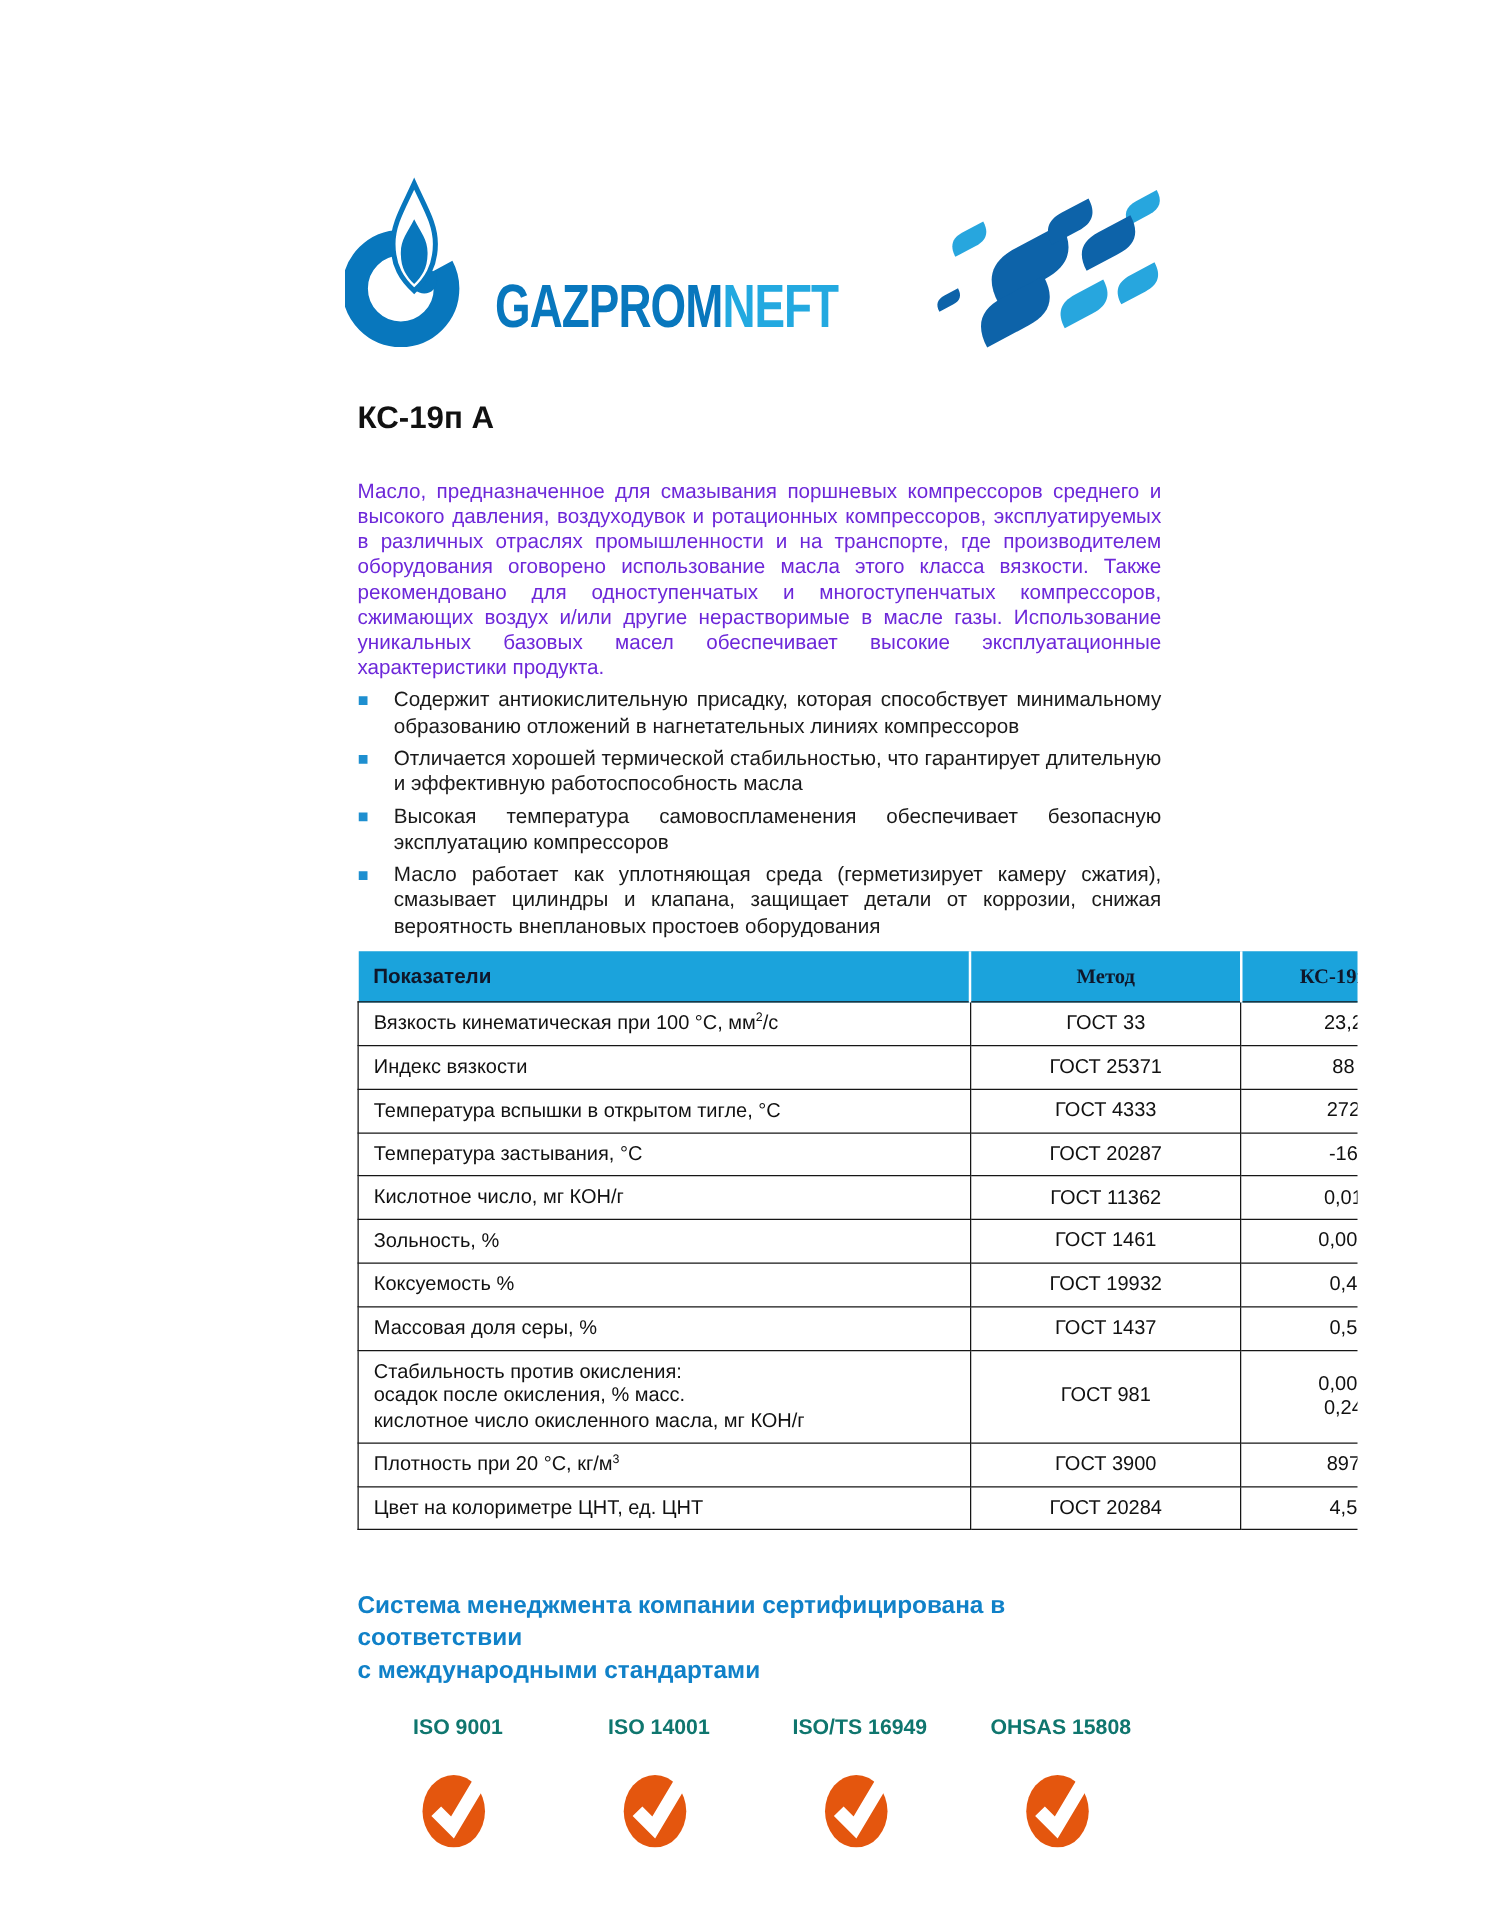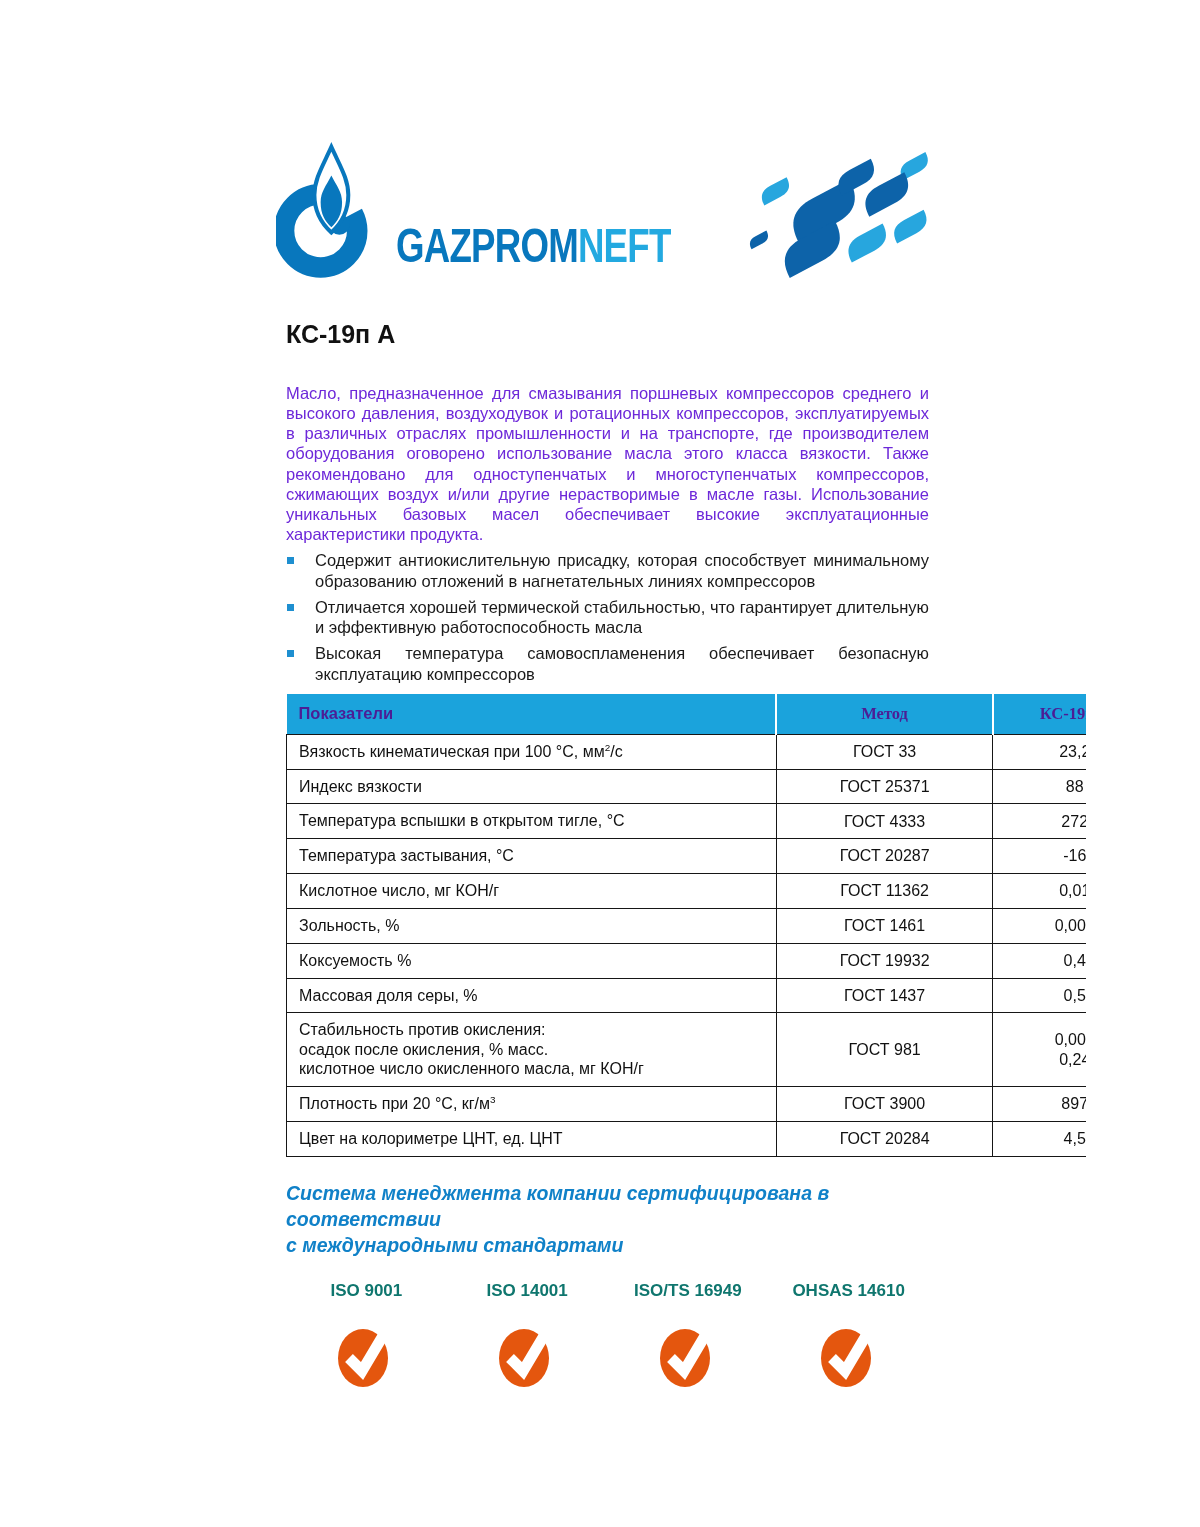--- a/index.html
+++ b/index.html
@@ -77,45 +77,44 @@
   .char-table {
     margin: 9px 157px 0 172px;
     width: 871px;
     border-collapse: collapse;
     table-layout: fixed;
     font-size: 16px;
     color: #111;
   }
   .char-table thead th {
     background: #1BA3DC;
-    color: #4c1d95;
+    color: #0f172a;
     font-weight: bold;
     font-size: 16.5px;
     padding: 10px 12px;
     border-right: 2.5px solid #ffffff;
   }
   .char-table thead th:last-child { border-right: none; }
   .char-table th.left { text-align: left; }
   .char-table th.center { text-align: center; font-family: Liberation Serif, serif; }
   .char-table tbody td {
     border: 1.4px solid #161616;
     padding: 7px 12px;
     line-height: 1.22;
     white-space: pre-line;
     vertical-align: middle;
   }
   .char-table td.center { text-align: center; }
   .char-table sup { font-size: 62%; }
   
   .cert-heading {
-    margin-top: 24px;
+    margin-top: 48px;
     font-size: 19.5px;
     line-height: 1.33;
     white-space: pre-line;
-    font-style: italic;
   }
   .cert-grid {
     margin: 22px 0 0;
     padding: 0 157px 0 172px;
     display: grid;
     grid-template-columns: repeat(4, 1fr);
   }
   .cert-item { display: flex; flex-direction: column; align-items: center; }
   .cert-label { color: #0f766e; font-weight: bold; font-size: 17px; }
   .cert-badge { margin-top: 20px; }
@@ -170,20 +169,24 @@
       <li>
         <span class="bullet-sq"></span>
         <span>Отличается хорошей термической стабильностью, что гарантирует длительную и эффективную работоспособность масла</span>
       </li>
 
       <li>
         <span class="bullet-sq"></span>
         <span>Высокая температура самовоспламенения обеспечивает безопасную эксплуатацию компрессоров</span>
       </li>
 
+      <li>
+        <span class="bullet-sq"></span>
+        <span>Масло работает как уплотняющая среда (герметизирует камеру сжатия), смазывает цилиндры и клапана, защищает детали от коррозии, снижая вероятность внеплановых простоев оборудования</span>
+      </li>
 
   </ul>
 
   <table class="char-table">
     <colgroup>
       <col style="width:56.3%">
         <col style="width:24.9%">
         <col style="width:18.8%">
     </colgroup>
     <thead>
@@ -289,21 +292,21 @@
 
       <div class="cert-item">
         <span class="cert-label">ISO/TS 16949</span>
         <svg class="cert-badge" width="58" height="66" viewBox="0 0 58 66" aria-hidden="true">
           <ellipse cx="26" cy="37" rx="25" ry="29" fill="#E4560E"></ellipse>
           <path d="M12,37 L25,50 L50,8" stroke="#ffffff" stroke-width="11" fill="none"></path>
         </svg>
       </div>
 
       <div class="cert-item">
-        <span class="cert-label">OHSAS 14610</span>
+        <span class="cert-label">OHSAS 15808</span>
         <svg class="cert-badge" width="58" height="66" viewBox="0 0 58 66" aria-hidden="true">
           <ellipse cx="26" cy="37" rx="25" ry="29" fill="#E4560E"></ellipse>
           <path d="M12,37 L25,50 L50,8" stroke="#ffffff" stroke-width="11" fill="none"></path>
         </svg>
       </div>
 
   </div>
 
 </div>
 

